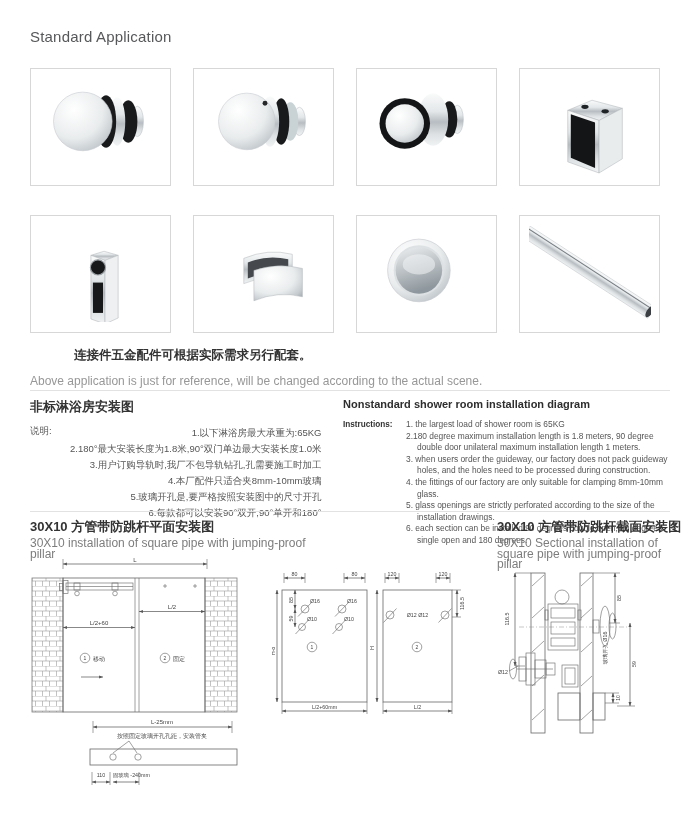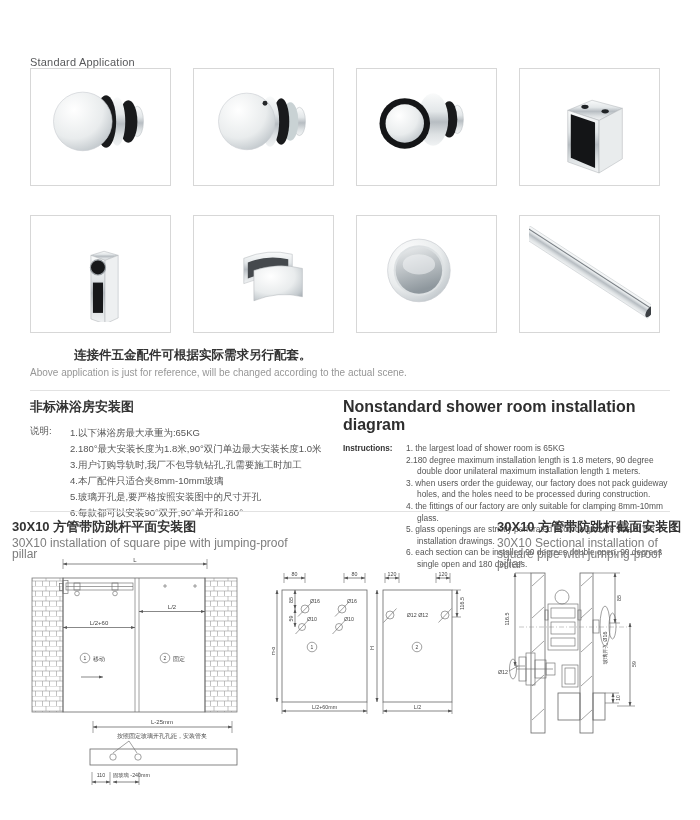--- a/index.html
+++ b/index.html
@@ -1,34 +1,34 @@
 <!DOCTYPE html>
 <html><head>
 <meta charset="utf-8">
 <style>
   html,body { margin:0; padding:0; background:#ffffff; }
   .page {
     position:relative; width:700px; height:820px; background:#fff;
     font-family:"Liberation Sans", sans-serif; overflow:hidden; color:#444;
   }
   .abs { position:absolute; }
-  .page-title { font-size:11px; color:#57585a; font-weight:400; letter-spacing:0.2px;margin-top:28px; }
+  .page-title { font-size:15px; color:#57585a; font-weight:400; letter-spacing:0.2px; }
   .cell {
     position:absolute; width:139px; height:116px; border:1px solid #d7d7d7;
     background:#fff; display:flex; align-items:center; justify-content:center;
   }
   .pimg { width:122px; height:96px; display:block; }
   .note-cn { font-size:12.5px; font-weight:bold; color:#333;margin-left:44px; }
-  .note-en { font-size:10px; color:#979797; margin-top:3px; }
+  .note-en { font-size:12px; color:#979797; margin-top:10px; }
   .divider { position:absolute; left:30px; width:640px; height:1px; background:#e2e2e2; }
   .col-title-cn { font-size:13px; font-weight:bold; color:#333; }
-  .col-title-en { font-size:16px; font-weight:bold; color:#2e2e2e; }
+  .col-title-en { font-size:11px; font-weight:bold; color:#2e2e2e; }
   .ins-row { display:flex; margin-top:9px;gap:13px; }
   .ins-label-cn { font-size:9.5px; color:#555; width:27px; flex:none; }
-  .ins-items-cn { font-size:9.5px; color:#555; }
+  .ins-items-cn { font-size:9.5px; color:#555;text-align:right; }
   .ins-items-cn .ins-item { line-height:16px; padding-left:10px; text-indent:-10px; }
   .ins-label-en { font-size:8.2px; font-weight:bold; color:#333; width:50px; flex:none; line-height:11.6px; }
   .ins-items-en { font-size:8.4px; color:#555; }
   .ins-items-en .ins-item { line-height:11.6px; padding-left:11px; text-indent:-11px; }
   .dia-title-cn { font-size:13px; font-weight:bold; color:#333; }
   .dia-title-en { font-size:12px; color:#7d7d7d; margin-top:2px; line-height:10.5px; }
   
   .dim  { stroke:#555; stroke-width:0.7; fill:none; }
   .ext  { stroke:#666; stroke-width:0.6; fill:none; }
   .thin { stroke:#6e6e6e; stroke-width:0.65; fill:none; }
@@ -181,21 +181,21 @@
         <div class="ins-item">3. when users order the guideway, our factory does not pack guideway holes, and the holes need to be processed during construction.</div>
         <div class="ins-item">4. the fittings of our factory are only suitable for clamping 8mm-10mm glass.</div>
         <div class="ins-item">5. glass openings are strictly perforated according to the size of the installation drawings.</div>
         <div class="ins-item">6. each section can be installed 90 degrees double open, 90 degrees single open and 180 degrees.</div>
       </div>
     </div>
   </div>
 
   <div class="divider" style="top:511px;"></div>
 
-  <div class="abs" style="left:12px; top:518px; width:300px;">
+  <div class="abs" style="left:30px; top:518px; width:300px;">
     <div class="dia-title-cn">30X10 方管带防跳杆平面安装图</div>
     <div class="dia-title-en">30X10 installation of square pipe with jumping-proof pillar</div>
   </div>
 
   <div class="abs" style="left:497px; top:518px; width:185px;">
     <div class="dia-title-cn">30X10 方管带防跳杆截面安装图</div>
     <div class="dia-title-en">30X10 Sectional installation of square pipe with jumping-proof pillar</div>
   </div>
 
   <svg class="abs" style="left:25px; top:556px;" width="245" height="250" viewBox="0 0 245 250">

